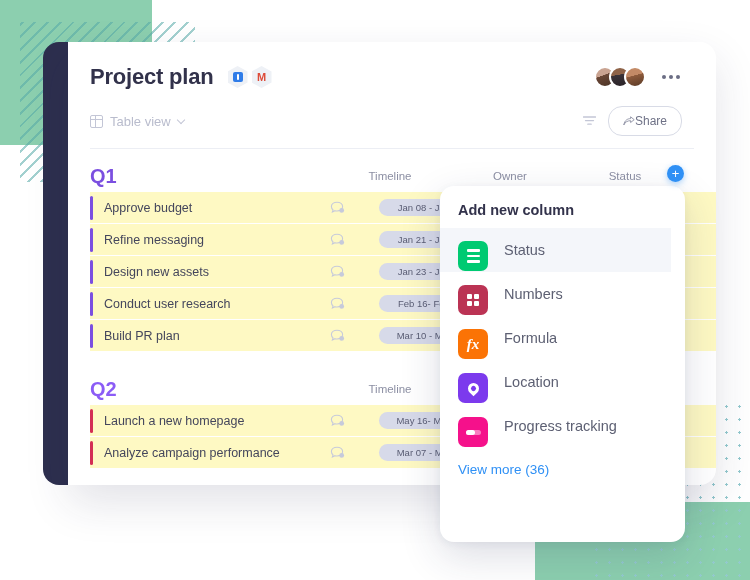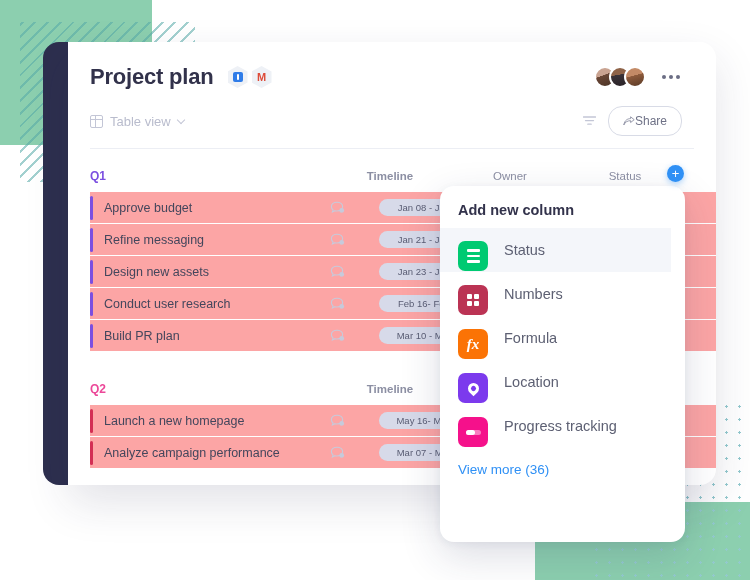--- a/index.html
+++ b/index.html
@@ -172,34 +172,34 @@
     margin: 12px 22px 0 22px;
     height: 1px; background: #eceef4;
   }
 
   
   .table { padding: 0 0 0 22px; position: relative; }
   .grp-head {
     display: flex; align-items: center;
     height: 32px; margin-top: 11px;
   }
-  .grp-title { font-size: 12px; font-weight: 600; width: 240px; }
+  .grp-title { font-size: 20px; font-weight: 600; width: 240px; }
   .grp-title.q1 { color: #7b4fe0; }
-  .grp-title.q2 { color: #ec4899; }
+  .grp-title.q2 { color: #8b5cf6; }
   .col-h {
     font-size: 11.5px; color: #8c8fa3; text-align: center;
   }
-  .col-timeline { width: 120px; font-weight: bold; }
+  .col-timeline { width: 120px; }
   .col-owner { width: 120px; }
   .col-status { width: 110px; }
 
   .row {
     display: flex; align-items: center;
     height: 31px; margin-bottom: 1px;
-    background: #fca5a5;
+    background: #fef9c3;
     position: relative;
   }
   .row .bar {
     width: 3px; height: 24px; border-radius: 2px; margin-right: 11px;
   }
   .row.q1 .bar { background: #7b4fe0; }
   .row.q2 .bar { background: #d32f54; }
   .row-name {
     font-size: 12.5px; color: #44465c;
     flex: 1;

